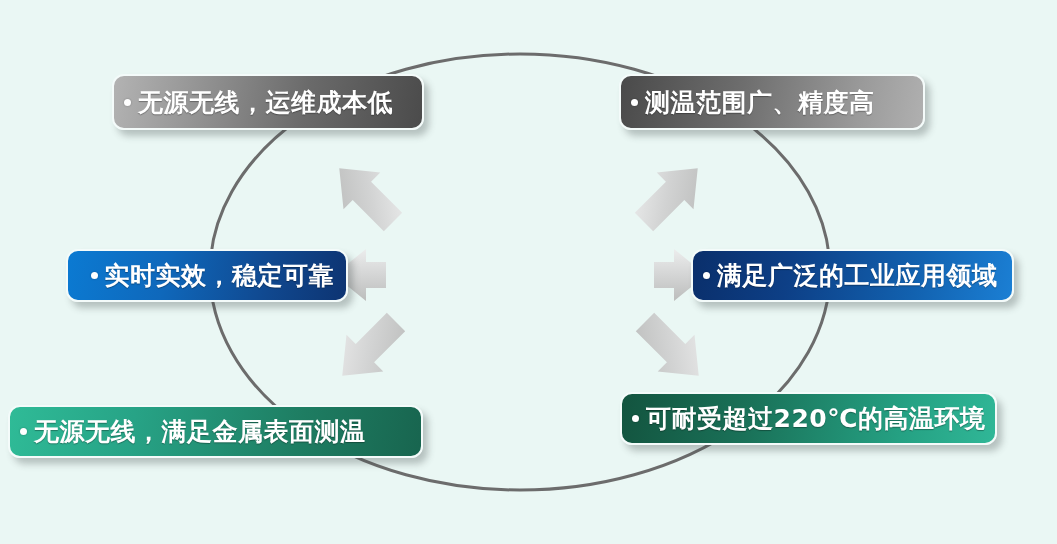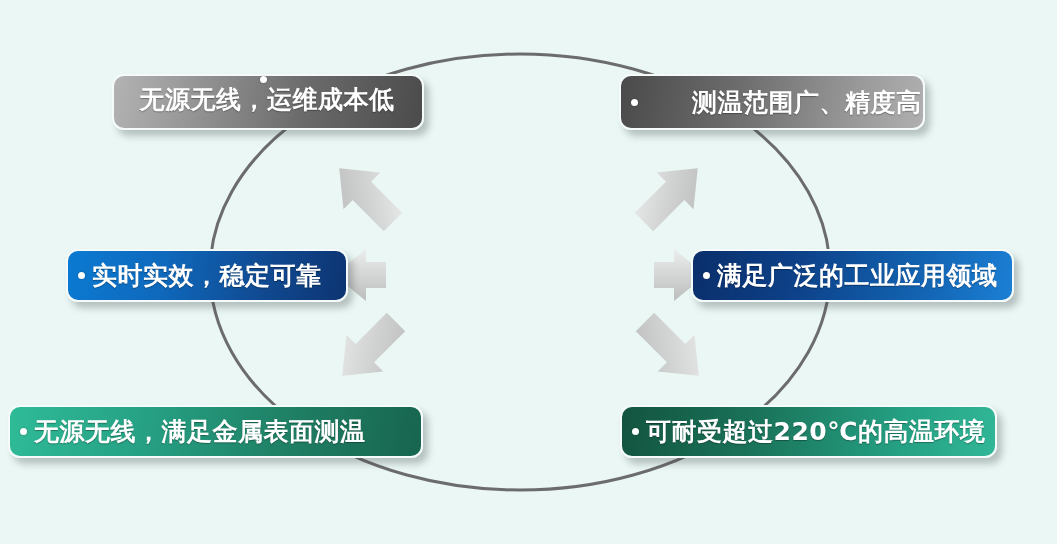--- a/index.html
+++ b/index.html
@@ -51,41 +51,40 @@
     margin-right: 7px;
     flex: none;
     box-shadow: 0 0 2px rgba(0,0,0,0.3);
   }
   .box .txt { display: inline-block; }
 
   
   #box-tl {
     left: 112px; top: 74px; width: 312px; height: 56px;
     background: linear-gradient(100deg, #b3b3b3 0%, #9a9a9a 22%, #6a6a6a 62%, #4b4b4b 100%);
-    flex-direction: column;
   }
   #box-tr {
     left: 619px; top: 74px; width: 306px; height: 56px;
     background: linear-gradient(100deg, #4a4a4a 0%, #6e6e6e 40%, #9a9a9a 78%, #b0b0b0 100%);
-    gap: 47px;
   }
   #box-ml {
     left: 66px; top: 249px; width: 282px; height: 53px;
     background: linear-gradient(100deg, #0b7ad2 0%, #0f68bb 35%, #10488f 72%, #0d3472 100%);
+    justify-content: flex-end;
   }
   #box-mr {
     left: 691px; top: 249px; width: 323px; height: 53px;
     background: linear-gradient(100deg, #0a2f6b 0%, #0d3f86 30%, #1262b0 70%, #1b7fd4 100%);
   }
   #box-bl {
     left: 8px; top: 405px; width: 415px; height: 53px;
     background: linear-gradient(100deg, #2fbb97 0%, #27a386 30%, #1e7d62 70%, #18654f 100%);
   }
   #box-br {
-    left: 620px; top: 405px; width: 377px; height: 53px;
+    left: 620px; top: 392px; width: 377px; height: 53px;
     background: linear-gradient(100deg, #13543f 0%, #1a7259 35%, #25a183 75%, #30b797 100%);
   }
 
   
   #hub {
     position: absolute;
     left: 394px; top: 176px;
     width: 252px; height: 188px;
     z-index: 5;
   }

